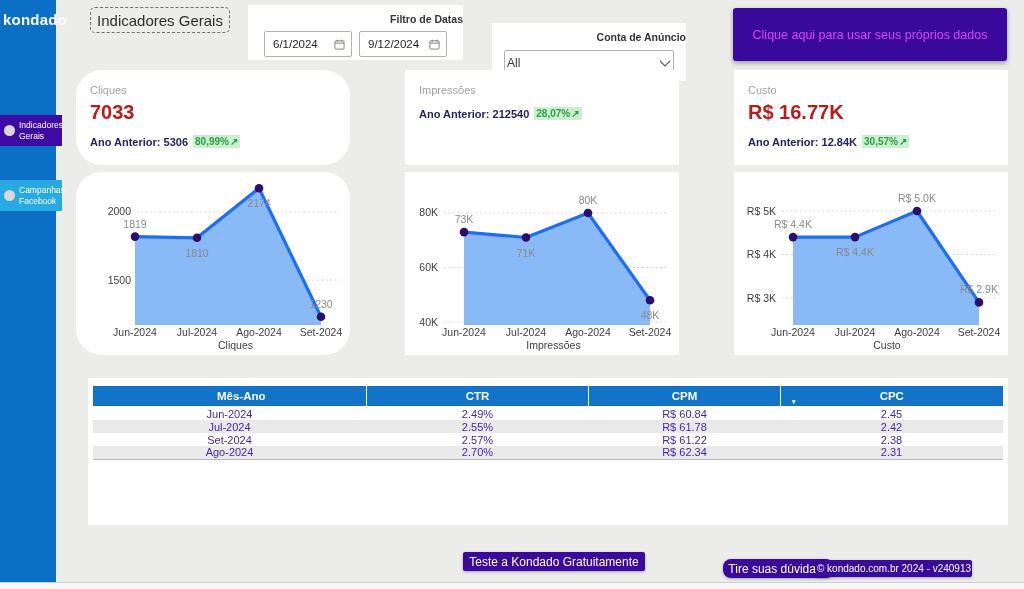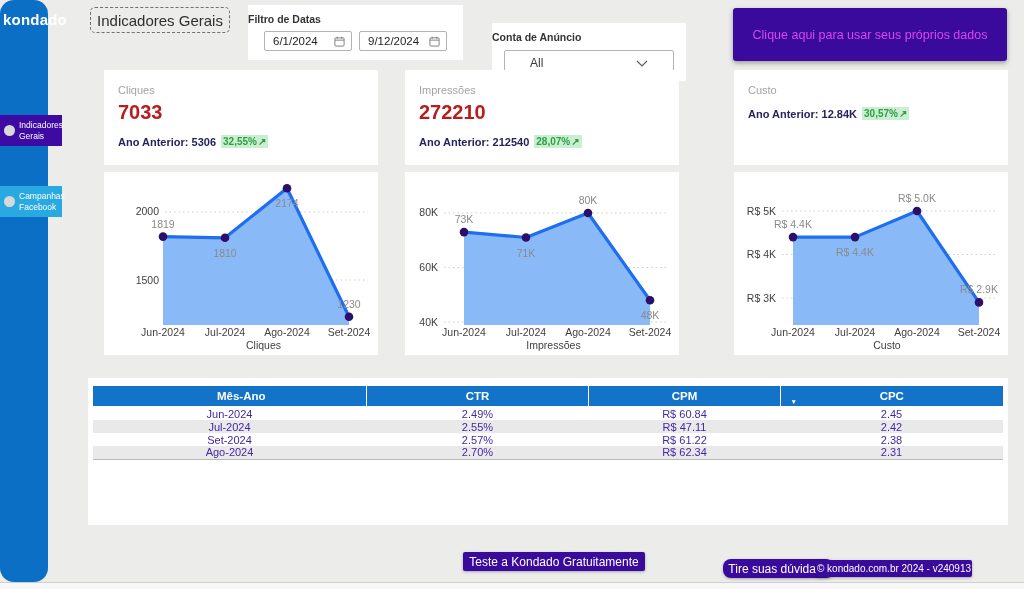--- a/index.html
+++ b/index.html
@@ -6,41 +6,41 @@
   html,body { width:1024px; height:589px; }
   body {
     position:relative; overflow:hidden;
     background:#ececea;
     font-family:"Liberation Sans", sans-serif;
     -webkit-font-smoothing:antialiased;
   }
   .card { position:absolute; background:#fff; }
 
   
-  .sidebar { position:absolute; left:0; top:0; width:48px; height:582px; background:#0b70c5;border-radius:14px; }
+  .sidebar { position:absolute; left:0; top:0; width:56px; height:582px; background:#0b70c5; }
   .logo { padding:11px 0 0 3px; font-size:15px; font-weight:bold; color:#fff; letter-spacing:.2px; }
   .nav-item { position:absolute; left:0; width:62px; height:31px; display:flex; align-items:center; gap:4px; padding:0 2px 0 4px; cursor:pointer; }
   .nav-item.active { top:115px; background:#3d0ba3; }
-  .nav-item.secondary { top:186px; background:#29a9e1; }
+  .nav-item.secondary { top:180px; background:#29a9e1; }
   .nav-dot { width:11px; height:11px; border-radius:50%; background:#d8d8d8; flex:none; }
   .nav-label { font-size:8.5px; color:#fff; line-height:1.2; }
 
   
   .page-title { position:absolute; left:90px; top:7px; width:140px; height:26px; border:1px dashed #6f6f6f; border-radius:5px; display:flex; align-items:center; justify-content:center; font-size:15px; color:#2f2f2f; }
   .date-card { left:248px; top:5px; width:215px; height:55px; }
   .account-card { left:492px; top:23px; width:194px; height:58px; }
-  .filter-label { margin-top:8px; text-align:left; font-size:10.5px; font-weight:bold; color:#333; }
+  .filter-label { margin-top:8px; text-align:right; font-size:10.5px; font-weight:bold; color:#333; }
   .date-inputs { display:flex; justify-content:center; gap:7px; margin-top:6px; }
-  .date-input { width:88px; height:20px; border:1px solid #b5b3b1; border-radius:2px; background:#fff; display:flex; align-items:center; justify-content:space-between; padding:0 6px 0 8px; font-size:11.5px; color:#252423; cursor:pointer; }
-  .dropdown { width:170px; height:26px; margin:7px auto 0; border:1px solid #b5b3b1; border-radius:2px; background:#fff; display:flex; align-items:center; justify-content:space-between; padding:0 25px; font-size:12px; color:#3b3a39; cursor:pointer; }
+  .date-input { width:88px; height:26px; border:1px solid #b5b3b1; border-radius:2px; background:#fff; display:flex; align-items:center; justify-content:space-between; padding:0 6px 0 8px; font-size:11.5px; color:#252423; cursor:pointer; }
+  .dropdown { width:170px; height:26px; margin:7px auto 0; border:1px solid #b5b3b1; border-radius:2px; background:#fff; display:flex; align-items:center; justify-content:space-between; padding:0 2px; font-size:12px; color:#3b3a39; cursor:pointer; }
   .cta { position:absolute; left:733px; top:8px; width:274px; height:53px; background:#3a0a9c; border:none; border-radius:3px; color:#d946ef; font-size:12.5px; font-family:inherit; cursor:pointer; box-shadow:0 2px 5px rgba(0,0,0,.35); }
 
   
   .kpi { top:70px; width:274px; height:95px; padding:14px 0 0 14px; }
-  .c1 { left:104px; } .c2 { left:405px; } .c3 { left:734px; }
+  .c1 { left:76px;border-radius:26px; } .c2 { left:405px; } .c3 { left:734px; }
   .kpi-label { font-size:11px; color:#a3a3a3; }
   .kpi-value { font-size:20px; font-weight:bold; color:#b91c1c; margin-top:5px; }
   .kpi-prev { margin-top:11px; font-size:11px; font-weight:bold; color:#23235f; display:flex; align-items:center; white-space:pre; }
   .badge { margin-left:5px; background:#c9efd0; color:#2f9e44; font-size:10px; font-weight:bold; padding:1px 2px; display:inline-flex; align-items:center; }
   .badge .trend { font-size:10px; margin-left:1px; font-weight:bold; }
 
   
   .chart-card { top:172px; width:274px; height:183px; }
   svg.chart { display:block; width:274px; height:183px; }
   svg.chart text { font-family:"Liberation Sans", sans-serif; }
@@ -113,29 +113,29 @@
           <path d="M1 1 L6 6 L11 1" fill="none" stroke="#605e5c" stroke-width="1.2"></path>
         </svg>
     </div>
   </section>
 
   <button class="cta">Clique aqui para usar seus próprios dados</button>
 
   <section class="card kpi c1">
     <div class="kpi-label">Cliques</div>
     <div class="kpi-value">7033</div>
-    <div class="kpi-prev"><span>Ano Anterior:</span><span> </span><span>5306</span><span class="badge"><span>32,55%</span><span class="trend">↗</span></span></div>
+    <div class="kpi-prev"><span>Ano Anterior:</span><span> </span><span>5306</span><span class="badge"><span>80,99%</span><span class="trend">↗</span></span></div>
   </section>
   <section class="card kpi c2">
     <div class="kpi-label">Impressões</div>
-    <div class="kpi-value">272210</div>
     <div class="kpi-prev"><span>Ano Anterior:</span><span> </span><span>212540</span><span class="badge"><span>28,07%</span><span class="trend">↗</span></span></div>
   </section>
   <section class="card kpi c3">
     <div class="kpi-label">Custo</div>
+    <div class="kpi-value">R$ 16.77K</div>
     <div class="kpi-prev"><span>Ano Anterior:</span><span> </span><span>12.84K</span><span class="badge"><span>30,57%</span><span class="trend">↗</span></span></div>
   </section>
 
   <section class="card chart-card c1">
     <svg class="chart" viewBox="0 0 274 183">
         <line x1="61" y1="39.8921568627451" x2="264" y2="39.8921568627451" stroke="#cfcfcf" stroke-width="1" stroke-dasharray="1.5,3"></line>
         <text x="55" y="43.3921568627451" text-anchor="end" font-size="10.5" fill="#3f3f3f">2000</text>
         <line x1="61" y1="108.02941176470588" x2="264" y2="108.02941176470588" stroke="#cfcfcf" stroke-width="1" stroke-dasharray="1.5,3"></line>
         <text x="55" y="111.52941176470588" text-anchor="end" font-size="10.5" fill="#3f3f3f">1500</text>
         <polygon points="59,64.6 121,65.8 183,16.2 245,144.8 245,153 59,153" fill="#8ab9f8"></polygon>
@@ -225,21 +225,21 @@
       <tbody>
         <tr>
           <td>Jun-2024</td>
           <td>2.49%</td>
           <td>R$ 60.84</td>
           <td>2.45</td>
         </tr>
         <tr>
           <td>Jul-2024</td>
           <td>2.55%</td>
-          <td>R$ 47.11</td>
+          <td>R$ 61.78</td>
           <td>2.42</td>
         </tr>
         <tr>
           <td>Set-2024</td>
           <td>2.57%</td>
           <td>R$ 61.22</td>
           <td>2.38</td>
         </tr>
         <tr>
           <td>Ago-2024</td>

